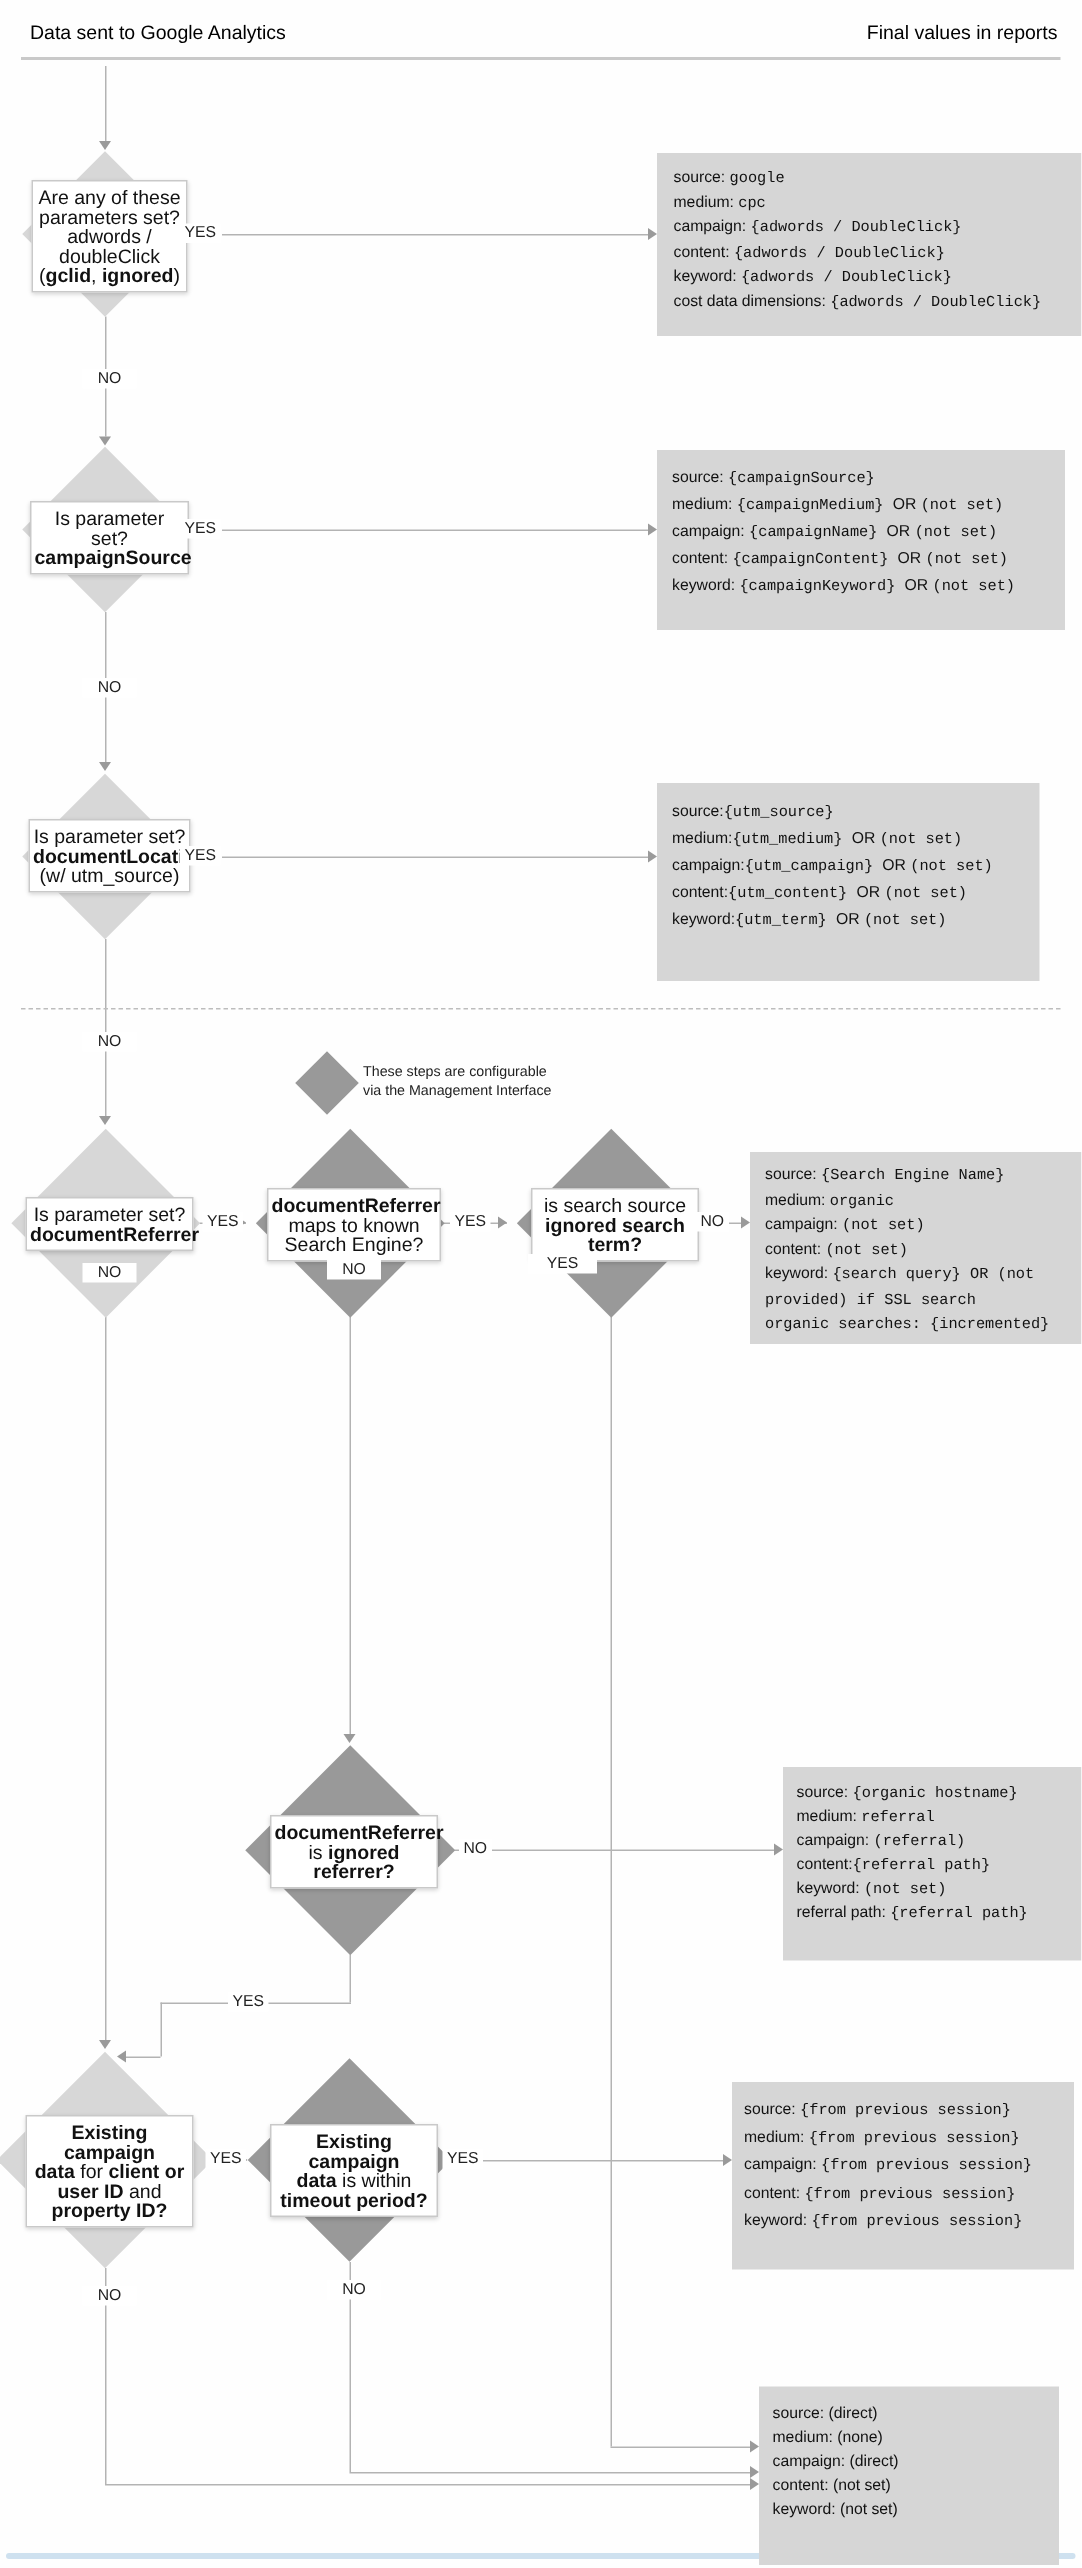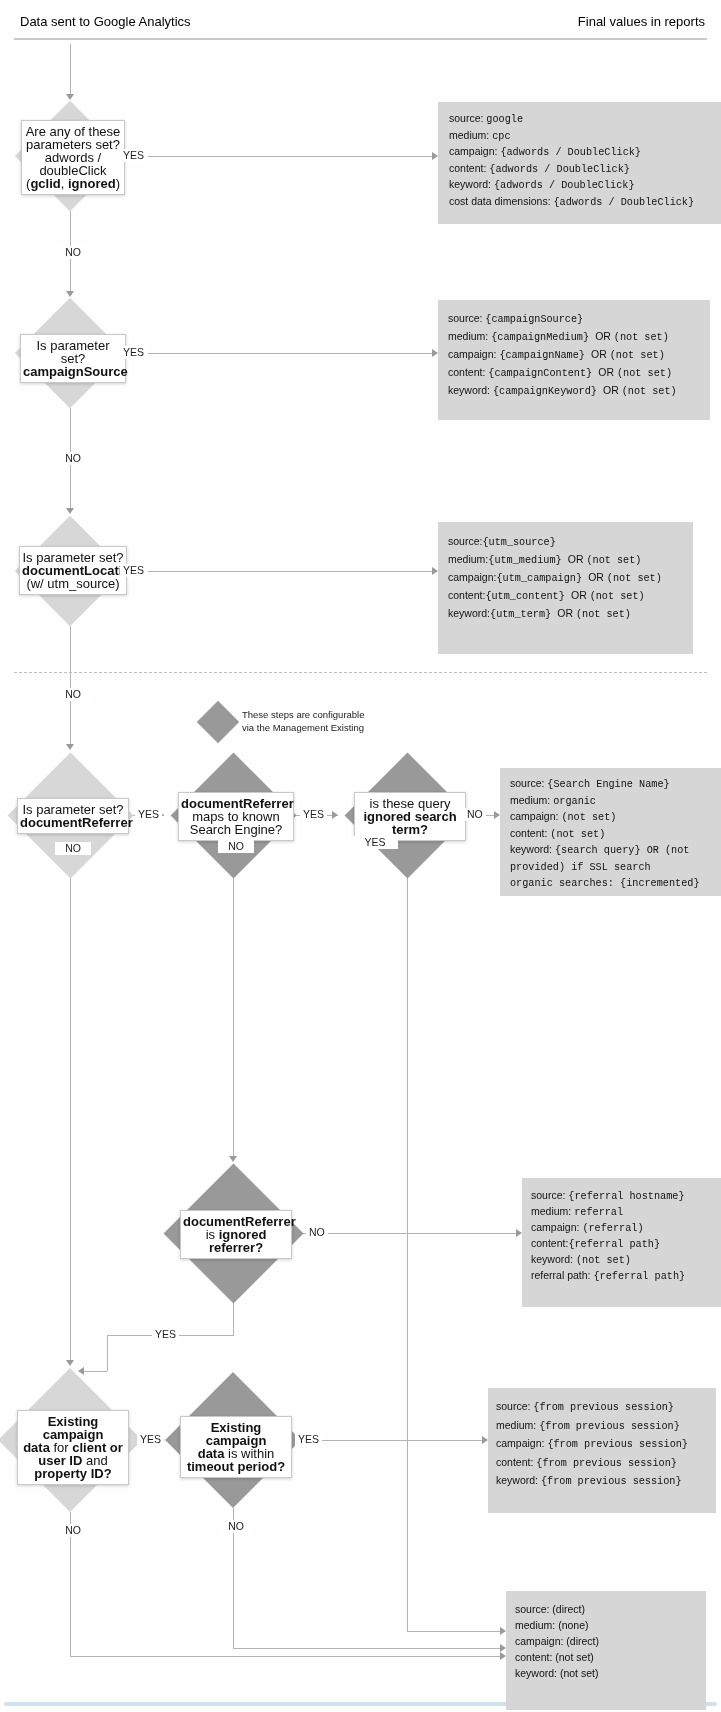--- a/index.html
+++ b/index.html
@@ -103,39 +103,39 @@
   </div>
 
   <div class="vl" style="left:70px;top:626px;height:118px;"></div>
   <div class="dash" style="left:14px;top:672px;width:693px;"></div>
   <div class="flbl" style="left:55px;top:688px;width:30px;">NO</div>
   <div class="ar d" style="left:66px;top:744px;"></div>
 
   <div class="diamond dark" style="left:203px;top:707px;width:30px;height:30px;"></div>
   <div class="note" style="left:242px;top:708px;">
     <div>These steps are configurable</div>
-    <div>via the Management Existing</div>
+    <div>via the Management Interface</div>
   </div>
 
   <div class="diamond light" style="left:26px;top:771px;width:89px;height:89px;"></div>
   <div class="dlabel" style="left:17px;top:798px;width:106px;">
     <div><span class="seg-s">Is parameter set?</span></div>
     <div><span class="seg-b">documentReferrer</span></div>
   </div>
 
   <div class="diamond dark" style="left:189px;top:771px;width:89px;height:89px;"></div>
   <div class="dlabel" style="left:178px;top:792px;width:110px;">
     <div><span class="seg-b">documentReferrer</span></div>
     <div><span class="seg-s">maps to known</span></div>
     <div><span class="seg-s">Search Engine?</span></div>
   </div>
 
   <div class="diamond dark" style="left:363px;top:771px;width:89px;height:89px;"></div>
   <div class="dlabel" style="left:354px;top:792px;width:106px;">
-    <div><span class="seg-s">is these query</span></div>
+    <div><span class="seg-s">is search source</span></div>
     <div><span class="seg-b">ignored search</span></div>
     <div><span class="seg-b">term?</span></div>
   </div>
 
   <div class="hl" style="left:133px;top:815px;width:31px;"></div>
   <div class="ar r" style="left:158px;top:811px;"></div>
   <div class="flbl" style="left:135px;top:808px;">YES</div>
 
   <div class="hl" style="left:296px;top:815px;width:42px;"></div>
   <div class="ar r" style="left:332px;top:811px;"></div>
@@ -169,21 +169,21 @@
   <div class="dlabel" style="left:180px;top:1210px;width:106px;">
     <div><span class="seg-b">documentReferrer</span></div>
     <div><span class="seg-s">is </span><span class="seg-b">ignored</span></div>
     <div><span class="seg-b">referrer?</span></div>
   </div>
   <div class="hl" style="left:303px;top:1233px;width:213px;"></div>
   <div class="ar r" style="left:516px;top:1229px;"></div>
   <div class="flbl" style="left:306px;top:1226px;">NO</div>
 
   <div class="rbox" style="left:522px;top:1178px;width:182px;height:109px;padding:10px 9px;">
-    <div class="rrow" style="line-height:15px"><span class="seg-s">source: </span><span class="seg-m">{referral hostname}</span></div>
+    <div class="rrow" style="line-height:15px"><span class="seg-s">source: </span><span class="seg-m">{organic hostname}</span></div>
     <div class="rrow" style="line-height:15px"><span class="seg-s">medium: </span><span class="seg-m">referral</span></div>
     <div class="rrow" style="line-height:15px"><span class="seg-s">campaign: </span><span class="seg-m">(referral)</span></div>
     <div class="rrow" style="line-height:15px"><span class="seg-s">content:</span><span class="seg-m">{referral path}</span></div>
     <div class="rrow" style="line-height:15px"><span class="seg-s">keyword: </span><span class="seg-m">(not set)</span></div>
     <div class="rrow" style="line-height:15px"><span class="seg-s">referral path: </span><span class="seg-m">{referral path}</span></div>
   </div>
 
   <div class="vl" style="left:233px;top:1303px;height:32px;"></div>
   <div class="hl" style="left:107px;top:1335px;width:127px;"></div>
   <div class="flbl" style="left:152px;top:1328px;">YES</div>

